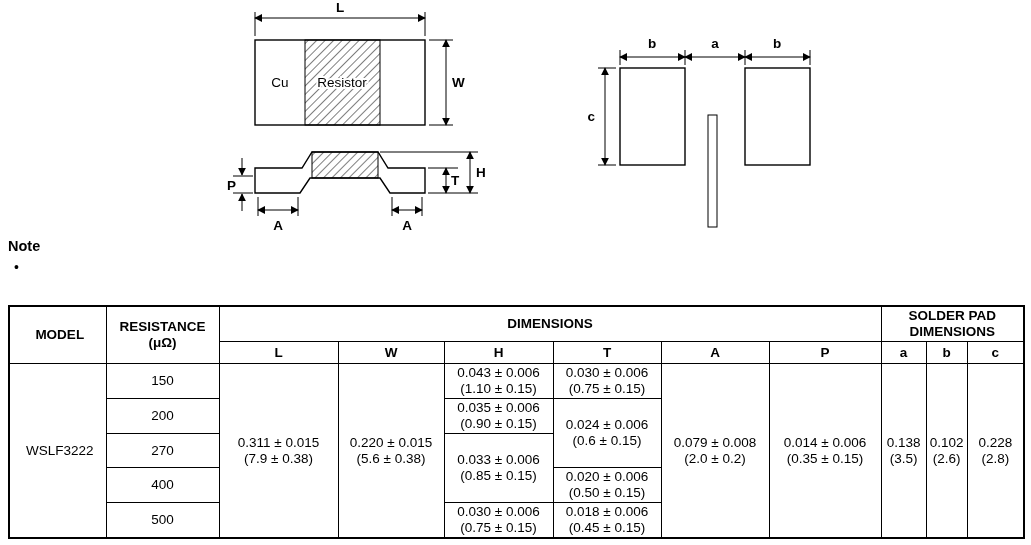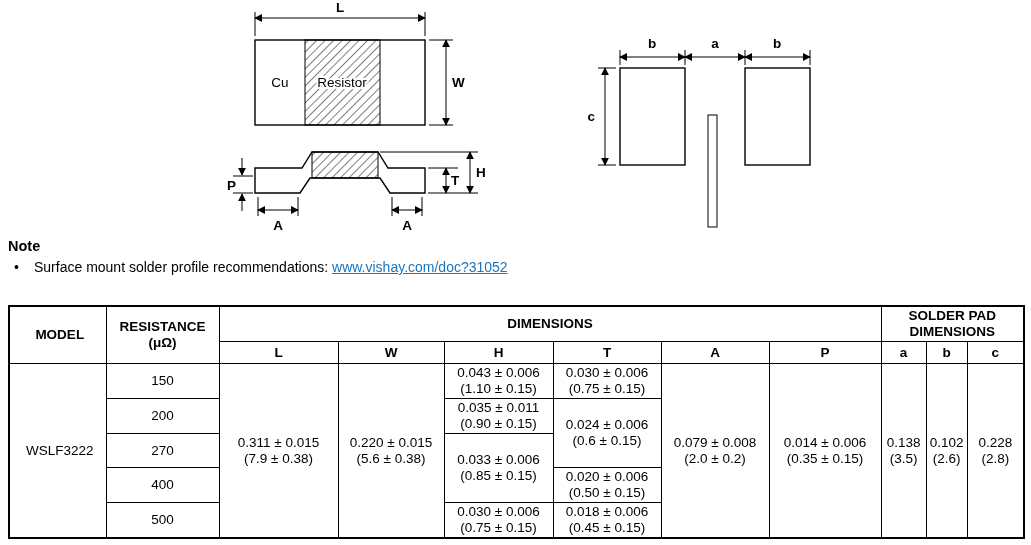--- a/index.html
+++ b/index.html
@@ -113,21 +113,20 @@
       <line class="thin" x1="616" y1="165" x2="598" y2="165"></line>
       <line class="thin" x1="605" y1="68" x2="605" y2="165" marker-start="url(#arr)" marker-end="url(#arr)"></line>
       <text class="dim-label" x="595" y="121" text-anchor="end">c</text>
     </g>
   </svg>
 
   <div class="note-block">
     <div class="note-title">Note</div>
     <div class="note-line">
       <span class="bullet">•</span>
-      <span><span>Surface mount solder profile recommendations: </span><a class="doc-link" href="#">www.vishay.com/doc?31052</a></span>
     </div>
   </div>
 
   <table class="spec">
     <colgroup>
       <col style="width:97px">
         <col style="width:113px">
         <col style="width:119px">
         <col style="width:106px">
       <col style="width:109px">
@@ -200,21 +199,21 @@
           <div>(2.6)</div>
         </td>
         <td rowspan="5">
           <div>0.228</div>
           <div>(2.8)</div>
         </td>
       </tr>
       <tr>
         <td>200</td>
         <td>
-          <div>0.035 ± 0.011</div>
+          <div>0.035 ± 0.006</div>
           <div>(0.90 ± 0.15)</div>
         </td>
         <td rowspan="2">
           <div>0.024 ± 0.006</div>
           <div>(0.6 ± 0.15)</div>
         </td>
       </tr>
       <tr>
         <td>270</td>
         <td rowspan="2">

